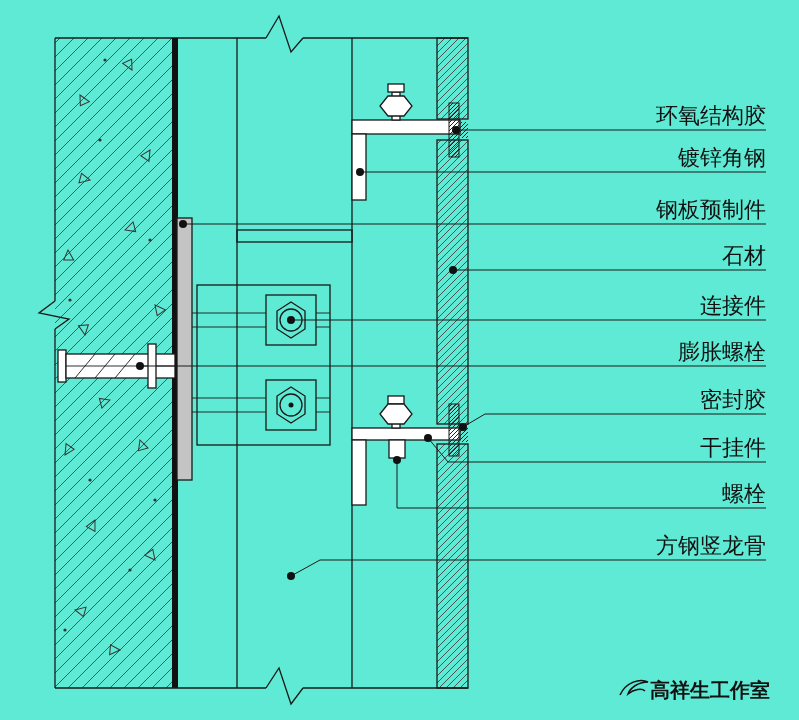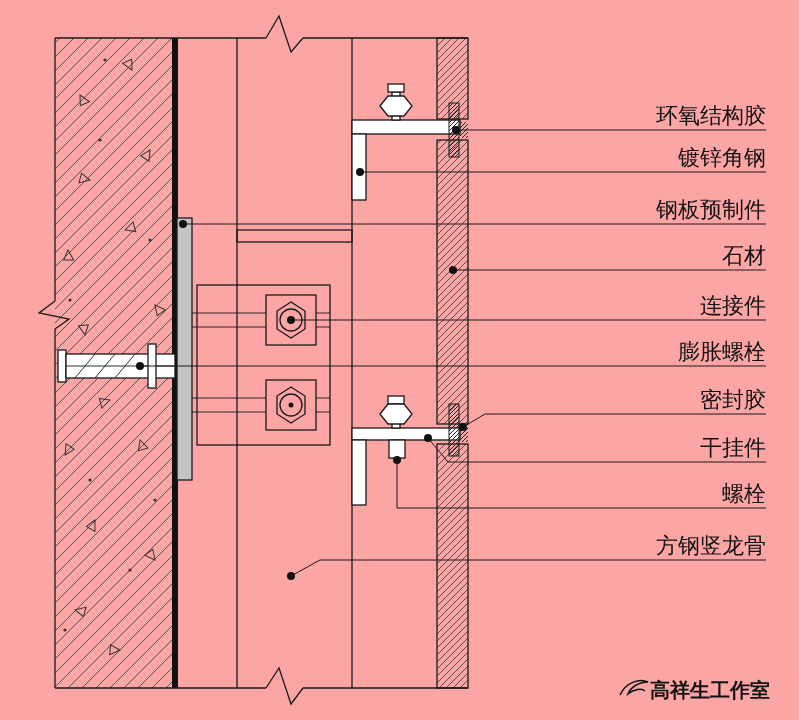--- a/index.html
+++ b/index.html
@@ -1,16 +1,16 @@
 <!DOCTYPE html>
 <html><head>
 <meta charset="utf-8">
 <style>
   html,body{margin:0;padding:0;background:#ffffff;}
-  .stage{position:relative;width:799px;height:720px;background:#fca5a5;overflow:hidden;}
+  .stage{position:relative;width:799px;height:720px;background:#5eead4;overflow:hidden;}
   svg{display:block;}
   .s{fill:none;stroke:#1a1a1a;stroke-width:1.3;}
   .thin{fill:none;stroke:#1a1a1a;stroke-width:0.9;}
   .sw{fill:#ffffff;stroke:#1a1a1a;stroke-width:1.3;}
   .leader{fill:none;stroke:#1a1a1a;stroke-width:1;}
   .dot{fill:#111111;stroke:none;}
   .tri{fill:none;stroke:#333333;stroke-width:1;}
   .agdot{fill:#333333;stroke:none;}
   .lbl{font-family:"DejaVu Sans",sans-serif;font-size:22px;fill:#111111;text-anchor:end;}
   .wm{font-family:"DejaVu Sans",sans-serif;font-size:20px;font-weight:bold;fill:#111111;text-anchor:end;}

